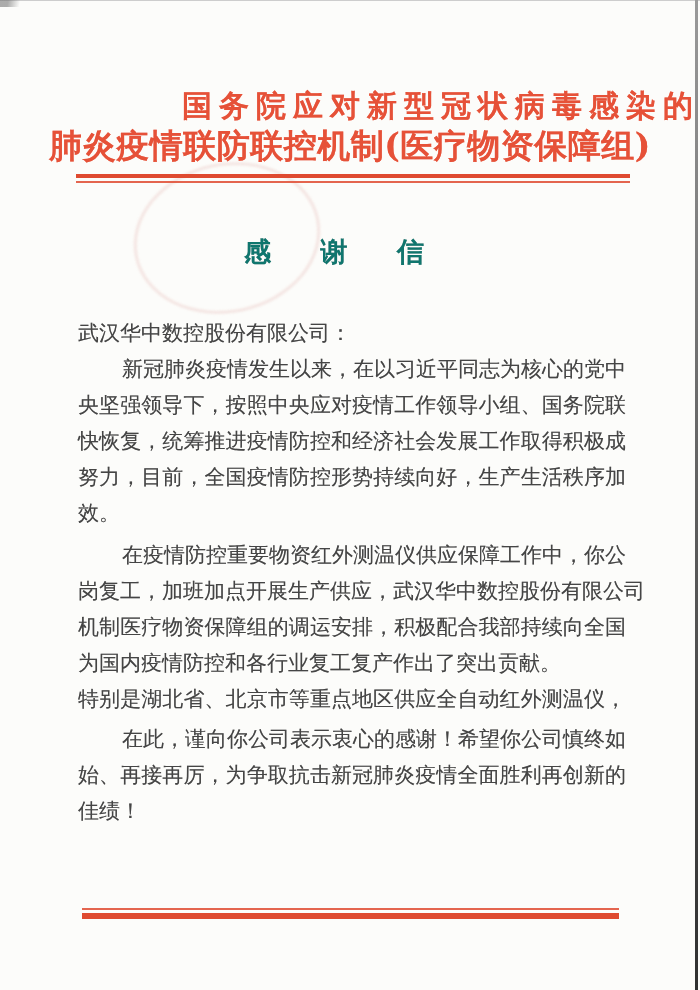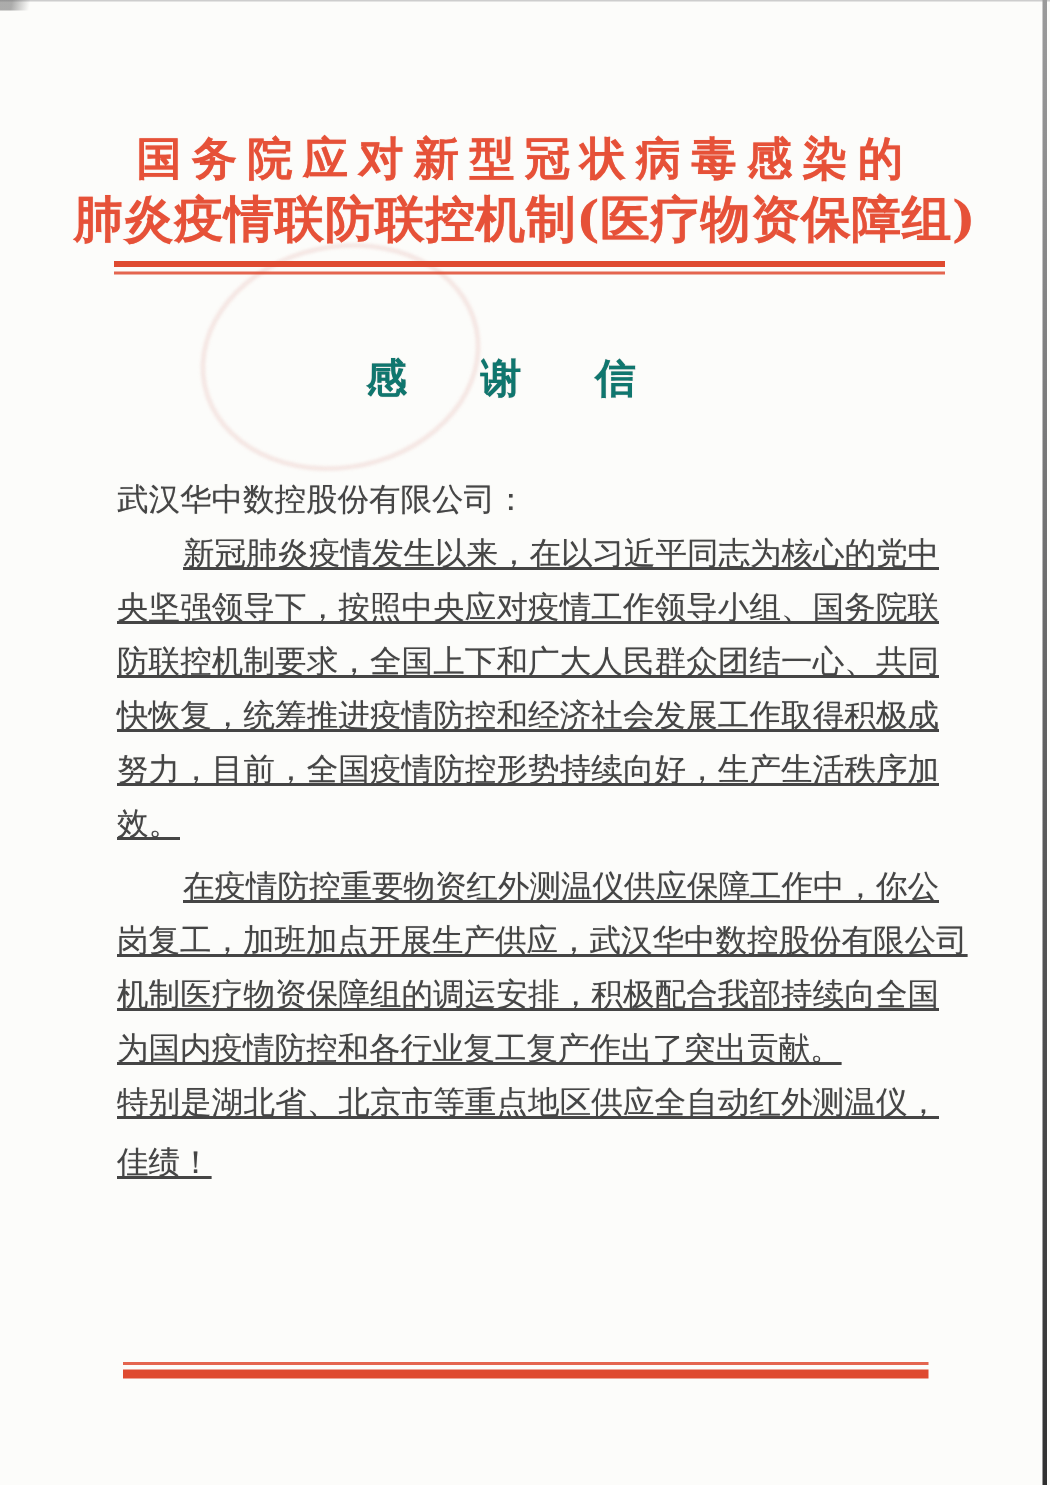--- a/index.html
+++ b/index.html
@@ -32,21 +32,21 @@
     position:absolute;left:133px;top:163px;width:182px;height:144px;
     border:3px solid rgba(213,140,128,0.20);
     border-radius:50%;
     transform:rotate(-12deg);
     filter:blur(1.2px);
   }
   
   .letterhead{position:absolute;left:0;top:0;width:100%;color:var(--red,#e65138);}
   .lh-line1{
     position:absolute;left:0;top:86px;width:100%;
-    text-align:center;font-size:30px;font-weight:700;
+    text-align:right;font-size:30px;font-weight:700;
     letter-spacing:7px;white-space:nowrap;
     text-shadow:0 0 .5px rgba(230,81,56,.6);
   }
   .lh-line2{
     position:absolute;left:0;top:124px;width:100%;
     text-align:center;font-size:33px;font-weight:700;
     letter-spacing:0.5px;white-space:nowrap;
     text-shadow:0 0 .5px rgba(230,81,56,.6);
   }
   .rule{position:absolute;background:var(--rule,#df4a30);}
@@ -61,21 +61,21 @@
     letter-spacing:20px;color:#0f766e;
     text-shadow:0 0 .6px rgba(60,60,60,.4);
   }
   
   .body{
     position:absolute;left:78px;top:315px;width:548px;
     font-size:21px;color:var(--ink,#454545);
     text-shadow:0 0 .5px rgba(70,70,70,.45);
   }
   .salutation{height:36px;line-height:36px;text-align:left;white-space:nowrap;}
-  .para{margin:0;text-decoration:underline;}
+  .para{margin:0;}
   .para.p2{margin-top:6px;}
   .para.p3{margin-top:4px;}
   .line{
     height:36px;line-height:36px;
     text-align:justify;text-align-last:justify;
     white-space:nowrap;
   }
   .line.first{padding-left:44px;}
   .line.last{text-align-last:left;}
 </style>
@@ -97,33 +97,34 @@
   </div>
 
   <div class="title">感 谢 信</div>
 
   <div class="body">
     <div class="salutation">武汉华中数控股份有限公司：</div>
 
   <div class="para p1">
         <div class="line first">新冠肺炎疫情发生以来，在以习近平同志为核心的党中</div>
         <div class="line">央坚强领导下，按照中央应对疫情工作领导小组、国务院联</div>
-        <div class="line">防联控机制要求，全国上下和广大人民群众团结一心、共同</div>
         <div class="line">快恢复，统筹推进疫情防控和经济社会发展工作取得积极成</div>
         <div class="line">努力，目前，全国疫情防控形势持续向好，生产生活秩序加</div>
         <div class="line last">效。</div>
       </div>
       <div class="para p2">
         <div class="line first">在疫情防控重要物资红外测温仪供应保障工作中，你公</div>
         <div class="line">岗复工，加班加点开展生产供应，武汉华中数控股份有限公司</div>
         <div class="line">机制医疗物资保障组的调运安排，积极配合我部持续向全国</div>
         <div class="line last">为国内疫情防控和各行业复工复产作出了突出贡献。</div>
         <div class="line">特别是湖北省、北京市等重点地区供应全自动红外测温仪，</div>
       </div>
       <div class="para p3">
+        <div class="line first">在此，谨向你公司表示衷心的感谢！希望你公司慎终如</div>
+        <div class="line">始、再接再厉，为争取抗击新冠肺炎疫情全面胜利再创新的</div>
         <div class="line last">佳绩！</div>
       </div>
     </div>
 
   <div class="rule rule-foot-thin"></div>
   <div class="rule rule-foot-thick"></div>
 
 </div>
 
 </body></html>

